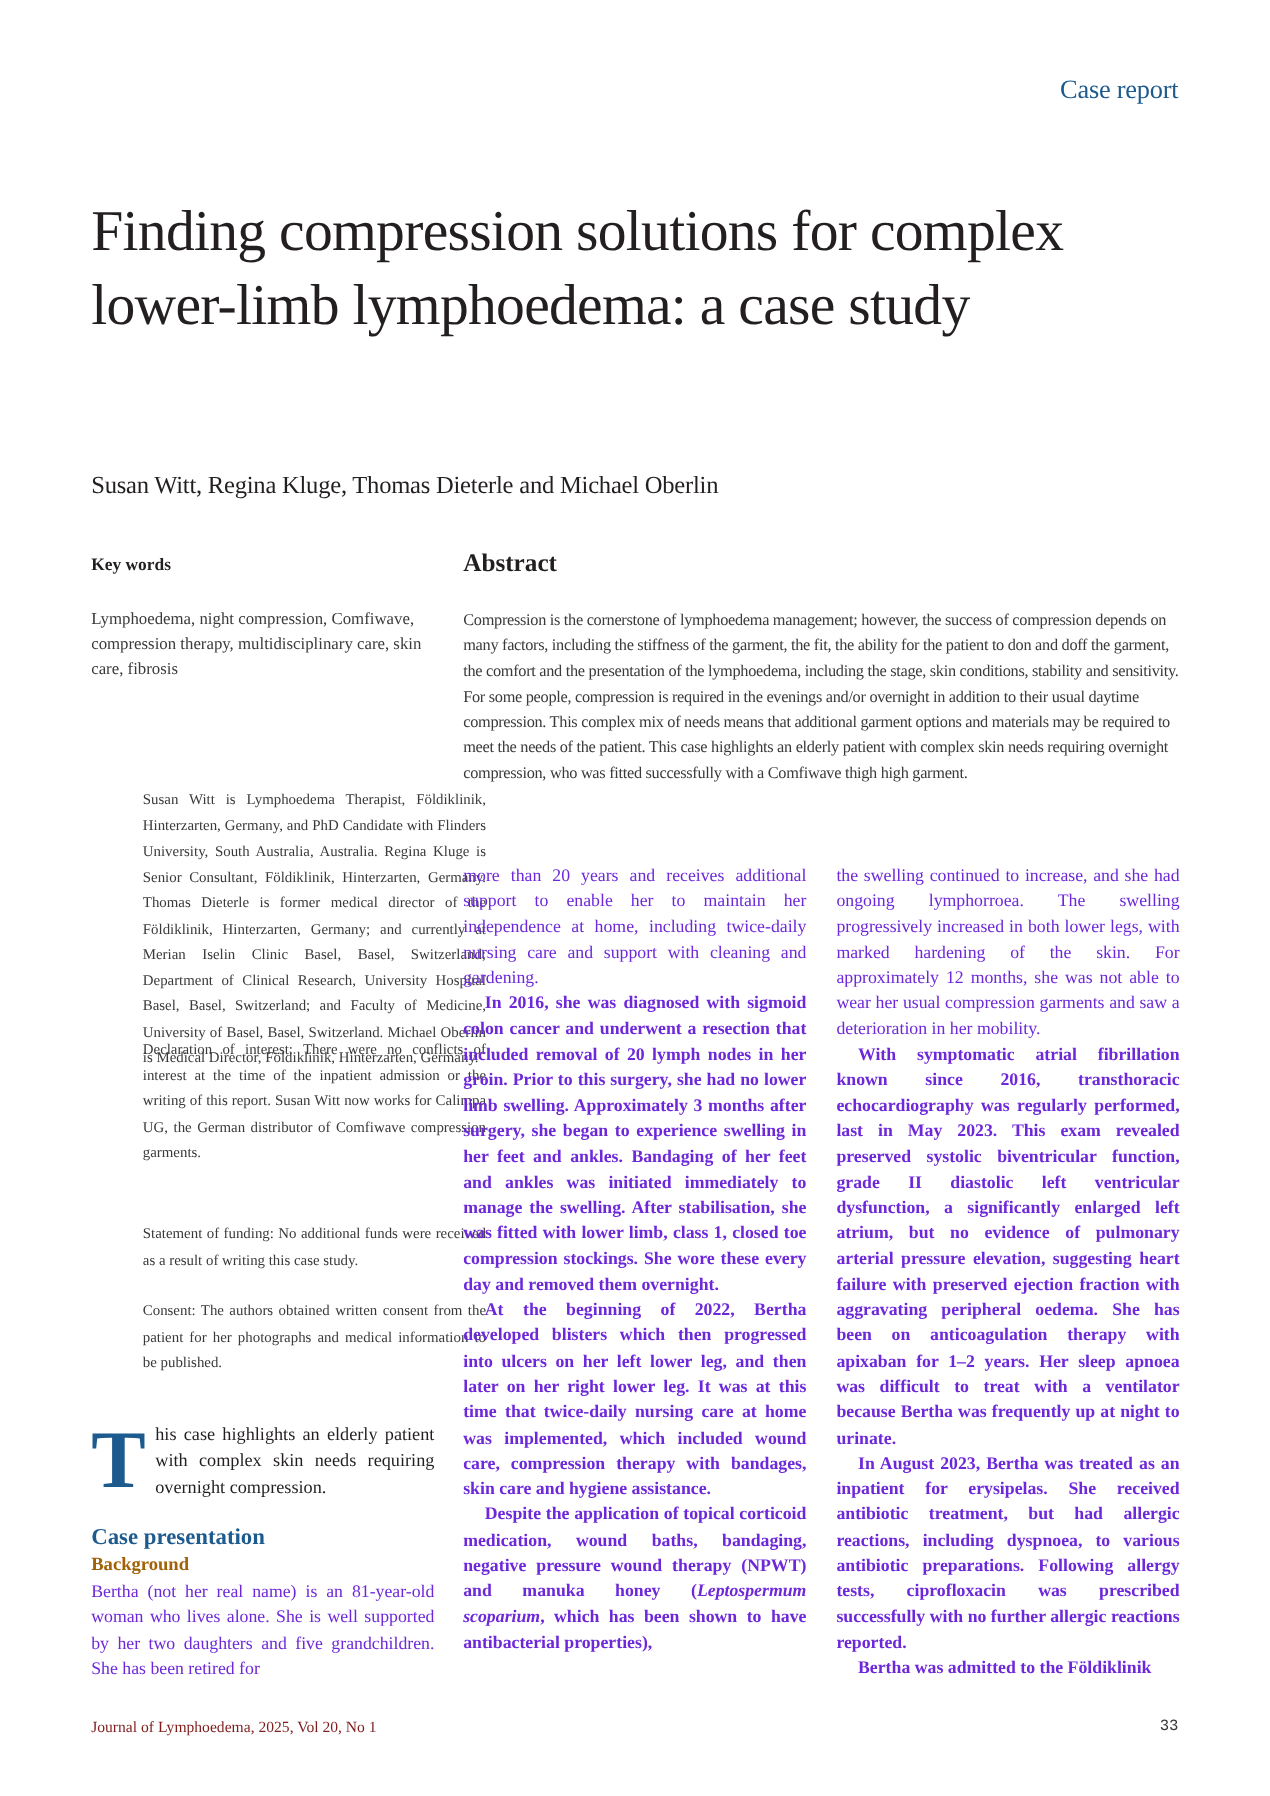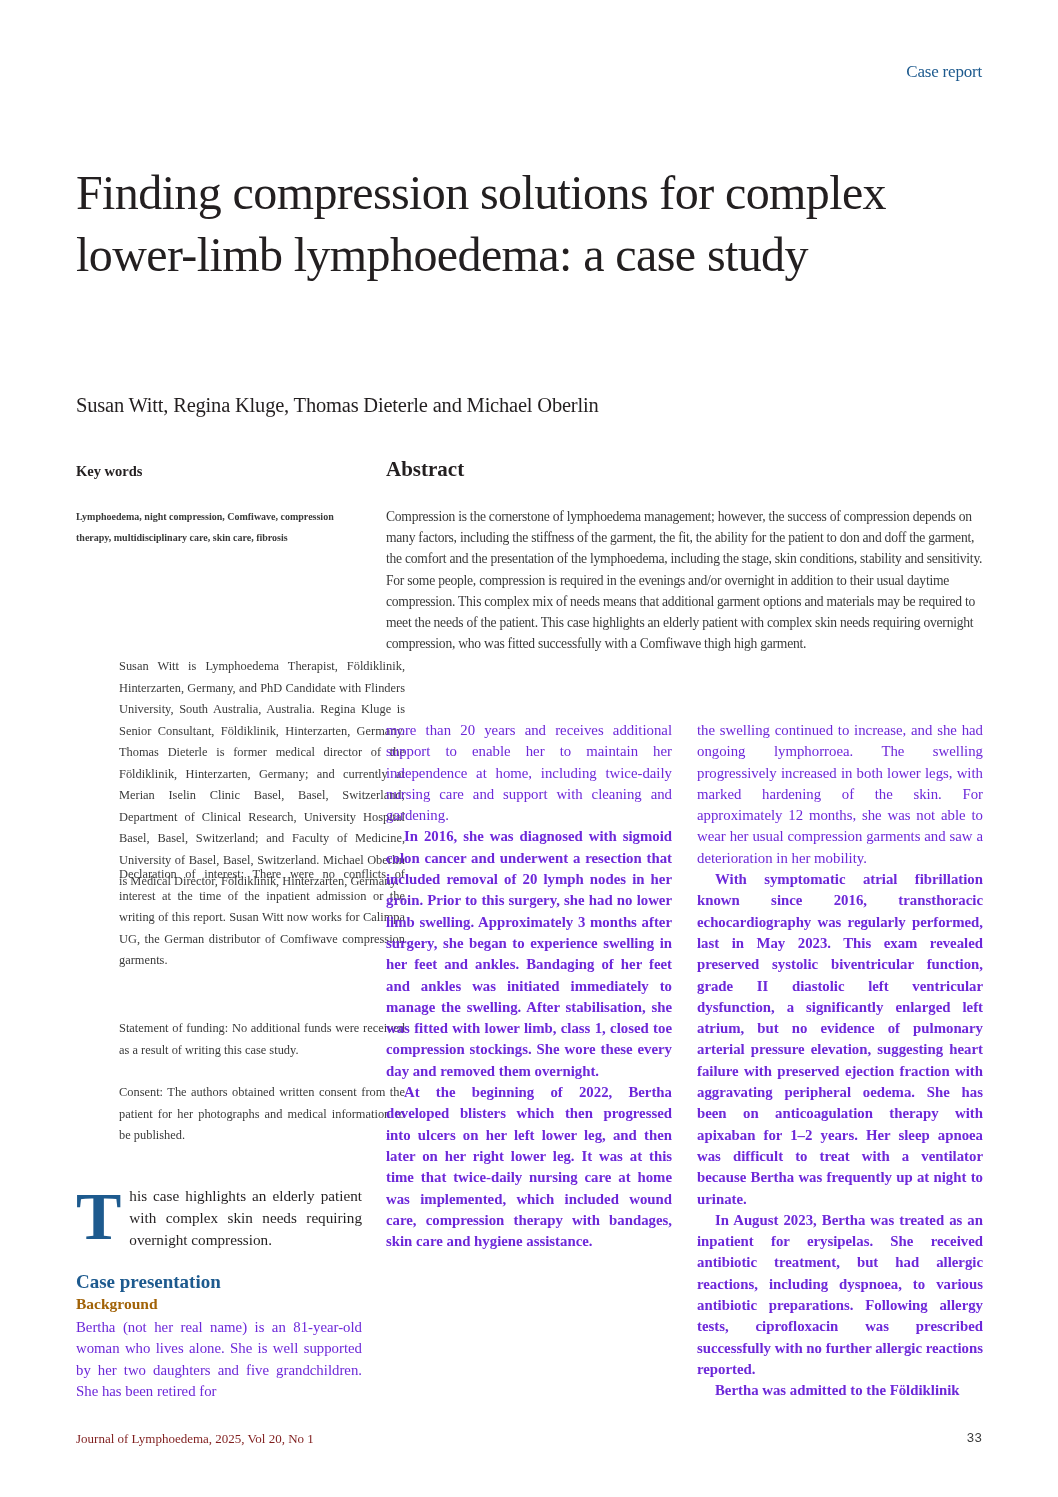--- a/index.html
+++ b/index.html
@@ -3,39 +3,38 @@
   <meta charset="utf-8">
   <style>
     html, body { margin: 0; padding: 0; background: #ffffff; }
     body {
       width: 1058px; height: 1497px; position: relative; overflow: hidden;
       font-family: "Liberation Serif", "DejaVu Serif", serif;
       color: #231f20;
     }
     .abs { position: absolute; }
     .section-label {
-      right: 76px; top: 62px; font-size: 17px; color: #1d5a8e;
+      right: 76px; top: 62px; font-size: 22px; color: #1d5a8e;
       letter-spacing: -0.2px;
     }
     .title {
       left: 76px; top: 162px; width: 920px;
       font-size: 48px; line-height: 62px; font-weight: normal;
       margin: 0; letter-spacing: -0.6px; color: #231f20;
     }
     .authors {
       left: 76px; top: 394px; font-size: 20.5px; color: #231f20;
       letter-spacing: -0.2px;
     }
     .kw-head {
       left: 76px; top: 463px; font-size: 14.5px; font-weight: bold;
     }
     .kw-body {
-      left: 76px; top: 506px; width: 290px; font-size: 10px; line-height: 21px;
+      left: 76px; top: 506px; width: 290px; font-size: 14px; line-height: 21px;
       color: #3a3a3a;
-      font-weight: bold;
     }
     .abs-head {
       left: 386px; top: 457px; font-size: 21px; font-weight: bold;
     }
     .abs-body {
       left: 386px; top: 506px; width: 600px; font-size: 13.6px; line-height: 21.2px;
       color: #3a3a3a; letter-spacing: -0.25px;
     }
     .affil {
       left: 76px; width: 286px; font-size: 12.4px;
@@ -107,20 +106,21 @@
 <div class="abs h-bg">Background</div>
 
 <div class="abs col" style="left:76px; top:1317px;">
   <p>Bertha (not her real name) is an 81-year-old woman who lives alone. She is well supported by her two daughters and five grandchildren. She has been retired for</p>
 </div>
 
 <div class="abs col" style="left:386px; top:720px;">
   <p>more than 20 years and receives additional support to enable her to maintain her independence at home, including twice-daily nursing care and support with cleaning and gardening.</p>
   <p class="indent">In 2016, she was diagnosed with sigmoid colon cancer and underwent a resection that included removal of 20 lymph nodes in her groin. Prior to this surgery, she had no lower limb swelling. Approximately 3 months after surgery, she began to experience swelling in her feet and ankles. Bandaging of her feet and ankles was initiated immediately to manage the swelling. After stabilisation, she was fitted with lower limb, class 1, closed toe compression stockings. She wore these every day and removed them overnight.</p>
   <p class="indent">At the beginning of 2022, Bertha developed blisters which then progressed into ulcers on her left lower leg, and then later on her right lower leg. It was at this time that twice-daily nursing care at home was implemented, which included wound care, compression therapy with bandages, skin care and hygiene assistance.</p>
+  <p class="indent"><span>Despite the application of topical corticoid medication, wound baths, bandaging, negative pressure wound therapy (NPWT) and manuka honey (</span><em>Leptospermum scoparium</em><span>, which has been shown to have antibacterial properties),</span></p>
 </div>
 
 <div class="abs col" style="left:697px; top:720px;">
   <p>the swelling continued to increase, and she had ongoing lymphorroea. The swelling progressively increased in both lower legs, with marked hardening of the skin. For approximately 12 months, she was not able to wear her usual compression garments and saw a deterioration in her mobility.</p>
   <p class="indent">With symptomatic atrial fibrillation known since 2016, transthoracic echocardiography was regularly performed, last in May 2023. This exam revealed preserved systolic biventricular function, grade II diastolic left ventricular dysfunction, a significantly enlarged left atrium, but no evidence of pulmonary arterial pressure elevation, suggesting heart failure with preserved ejection fraction with aggravating peripheral oedema. She has been on anticoagulation therapy with apixaban for 1–2 years. Her sleep apnoea was difficult to treat with a ventilator because Bertha was frequently up at night to urinate.</p>
   <p class="indent">In August 2023, Bertha was treated as an inpatient for erysipelas. She received antibiotic treatment, but had allergic reactions, including dyspnoea, to various antibiotic preparations. Following allergy tests, ciprofloxacin was prescribed successfully with no further allergic reactions reported.</p>
   <p class="indent">Bertha was admitted to the Földiklinik</p>
 </div>
 
 <div class="abs footer-left">Journal of Lymphoedema, 2025, Vol 20, No 1</div>

